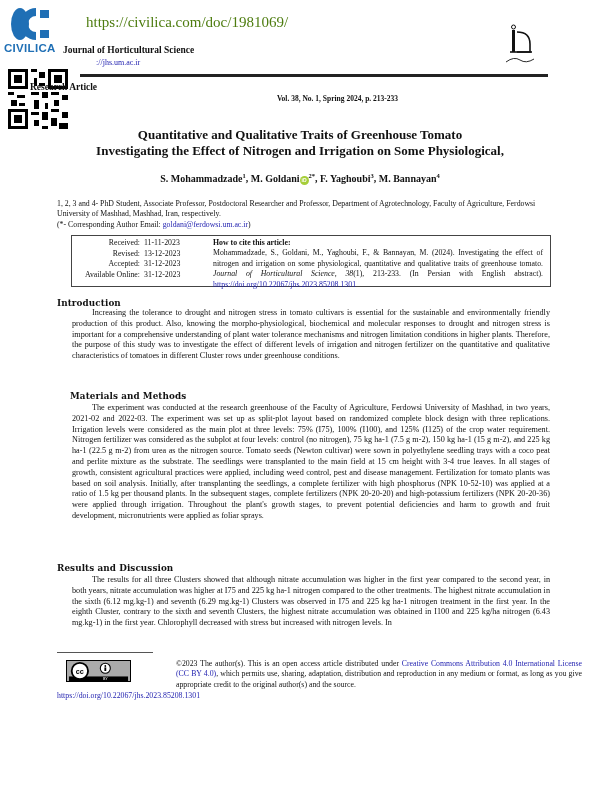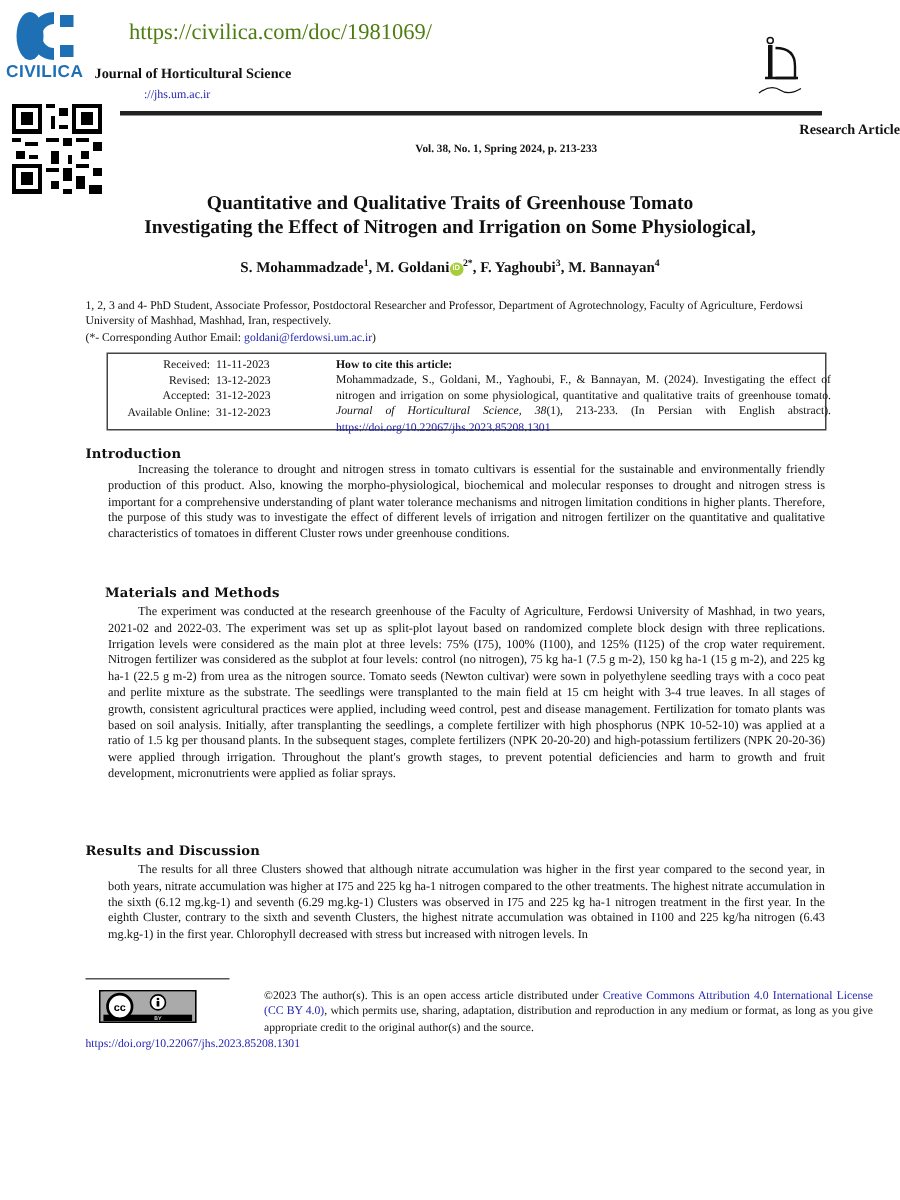--- a/index.html
+++ b/index.html
@@ -6,33 +6,33 @@
   body { width:600px; height:800px; position:relative; overflow:hidden; font-family:"Liberation Serif", "DejaVu Serif", serif; color:#111; }
   .abs { position:absolute; }
   .civ-logo { left:8px; top:6px; width:48px; height:36px; }
   .civ-text { left:4px; top:42px; font-family:"Liberation Sans", sans-serif; font-size:11.5px; font-weight:bold; color:#1f6fb5; letter-spacing:0.3px; }
   .url { left:86px; top:14px; font-size:15px; color:#4d7c0f; }
   .journal { left:63px; top:45px; font-size:9.5px; font-weight:bold; }
   .site { left:96px; top:58px; font-size:8px; color:#2323a8; }
   .qr { left:8px; top:68px; width:60px; height:62px; }
   .uni-logo { left:500px; top:22px; width:40px; height:46px; }
   .rule-top { left:80px; top:74px; width:468px; height:3px; background:#222; }
-  .article-type { left:0; width:600px; top:82px; text-align:right; font-size:9.5px; font-weight:bold; padding-left:30px; box-sizing:border-box; }
+  .article-type { left:0; width:600px; top:82px; text-align:left; font-size:9.5px; font-weight:bold; padding-left:30px; box-sizing:border-box; }
   .vol { left:0; width:600px; top:94px; text-align:center; font-size:7.5px; font-weight:bold; padding-left:75px; box-sizing:border-box; }
   .title { left:60px; width:480px; top:127px; text-align:center; font-size:13px; font-weight:bold; line-height:16px; }
   .authors { left:60px; width:480px; top:172px; text-align:center; font-size:10px; font-weight:bold; }
   .authors sup { font-size:6.5px; }
   .orcid { display:inline-block; width:9px; height:9px; border-radius:50%; background:#a6ce39; color:#fff; font-size:5px; line-height:9px; text-align:center; vertical-align:middle; font-family:"Liberation Sans", sans-serif; }
   .affil { left:57px; width:490px; top:199px; font-size:7.8px; line-height:10.4px; }
   .link { color:#2323b0; }
   .cite-box { left:71px; top:235px; width:480px; height:52px; border:1px solid #444; box-sizing:border-box; }
   .dates { left:76px; top:238px; width:140px; font-size:7.8px; line-height:10.5px; }
   .dates .row { display:flex; }
   .dates .lbl { width:64px; text-align:right; padding-right:4px; }
-  .cite { left:224px; top:238px; width:330px; font-size:7.8px; line-height:10.4px; text-align:justify; }
+  .cite { left:213px; top:238px; width:330px; font-size:7.8px; line-height:10.4px; text-align:justify; }
   .cite .h { font-weight:bold; }
   .sec-h { font-size:8.8px; font-weight:bold; font-family:"DejaVu Serif", serif; letter-spacing:0.1px; }
   .para { font-size:8.2px; line-height:10.8px; text-align:justify; text-indent:20px; }
   .intro-h { left:57px; top:298px; }
   .intro-p { left:72px; top:308px; width:478px; }
   .mm-h { left:70px; top:391px; }
   .mm-p { left:72px; top:403px; width:478px; }
   .rd-h { left:57px; top:563px; }
   .rd-p { left:72px; top:575px; width:478px; }
   .fn-rule { left:57px; top:652px; width:96px; height:1px; background:#555; }

